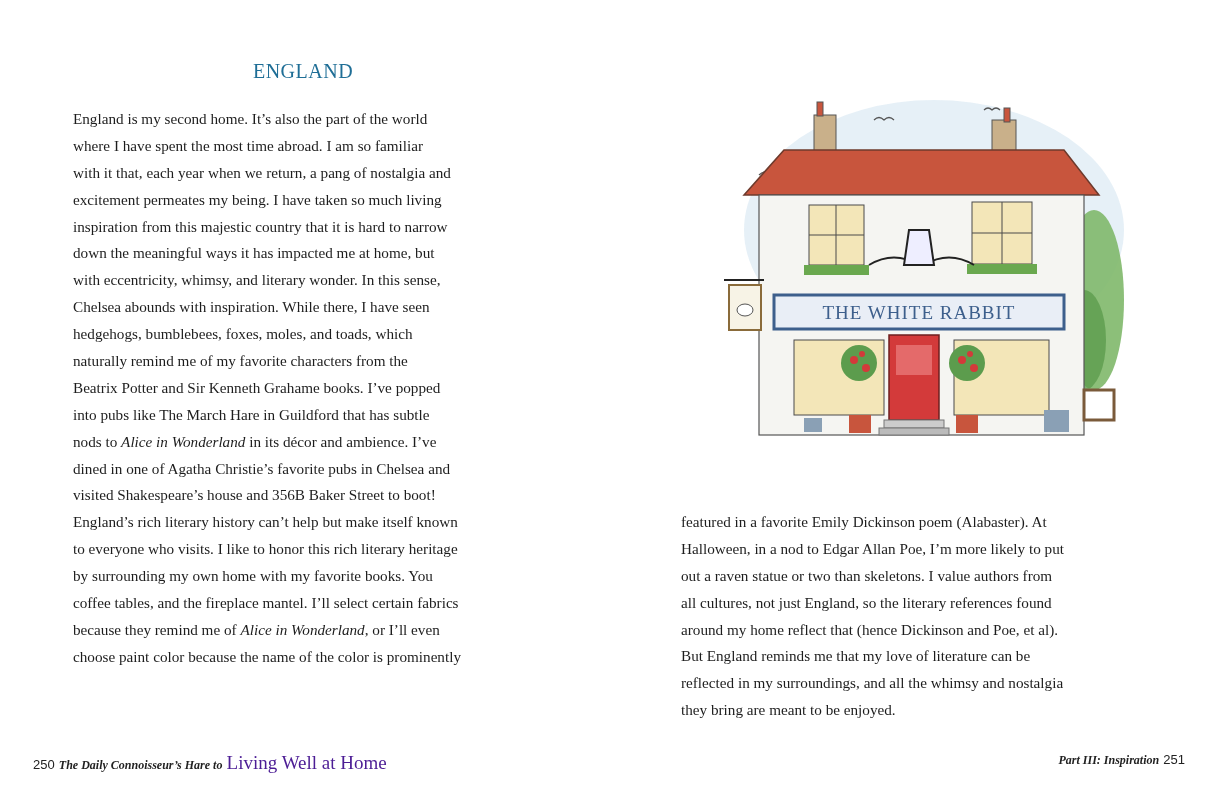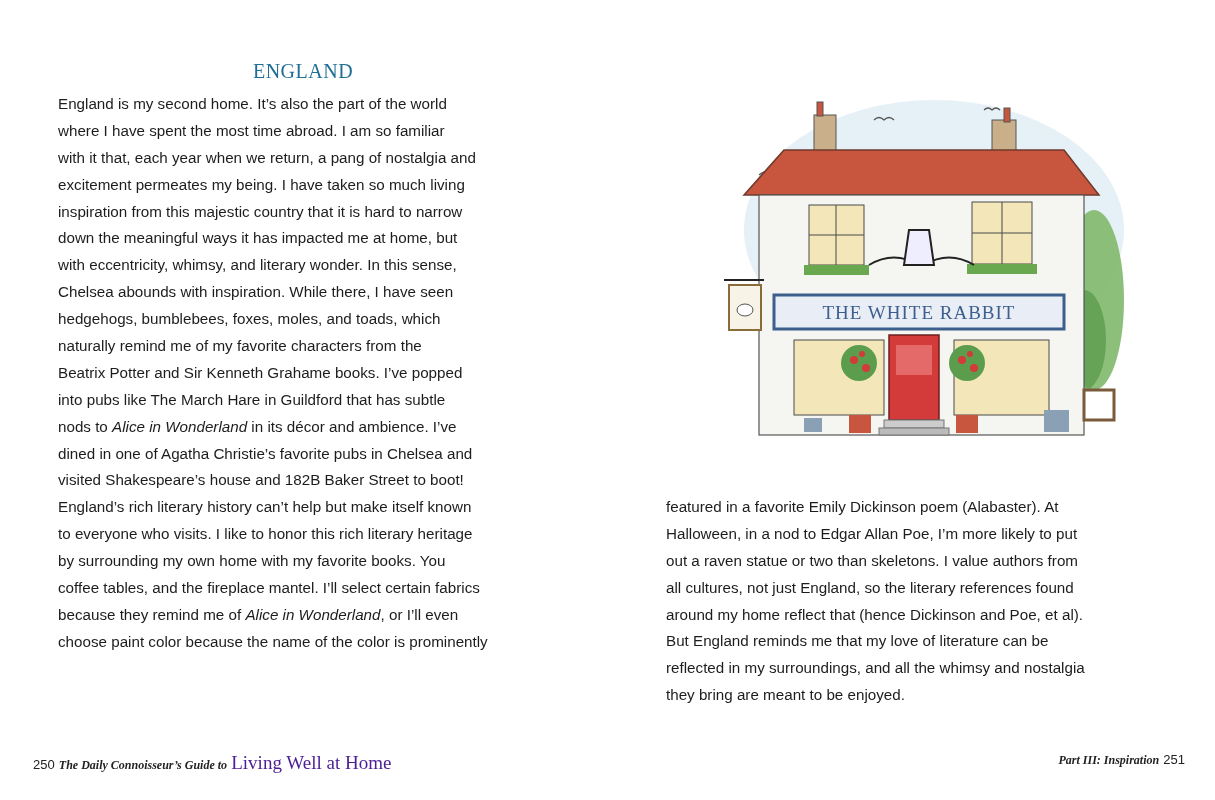--- a/index.html
+++ b/index.html
@@ -1,21 +1,21 @@
 <!DOCTYPE html>
 <html><head>
 <meta charset="utf-8">
 <style>
   html, body { margin:0; padding:0; background:#ffffff; }
   body { width:1215px; height:800px; position:relative; overflow:hidden; font-family:"DejaVu Serif", serif; color:#1d1d1d; }
   .page { position:absolute; top:0; height:800px; }
   .left { left:0; width:607px; }
   .right { left:607px; width:608px; }
   .heading { position:absolute; left:58px; width:490px; top:60px; text-align:center; color:#1f6e96; font-family:"Liberation Serif", serif; font-size:20px; letter-spacing:0.5px; }
-  .body-lines { position:absolute; margin:0; padding:0; list-style:none; font-family:Liberation Sans, sans-serif; font-size:15.2px; line-height:26.9px; color:#1d1d1d; white-space:nowrap; }
+  .body-lines { position:absolute; margin:15px; padding:0; list-style:none; font-family:Liberation Serif, serif; font-size:15.2px; line-height:26.9px; color:#1d1d1d; white-space:nowrap; }
   .left .body-lines { left:58px; top:91px; }
   .right .body-lines { left:59px; top:494px; }
   .body-lines li { display:block; height:26.9px; }
   .body-lines i { font-style:italic; }
   .footer { position:absolute; top:752px; font-size:13px; white-space:nowrap; }
   .footer-left { left:33px; }
   .footer-right { right:30px; }
   .pnum { font-family:"Liberation Sans", sans-serif; font-size:13px; color:#222; }
   .runhead { font-family:"Liberation Serif", serif; font-style:italic; font-weight:bold; font-size:12px; color:#222; }
   .runhead-accent { font-family:"Liberation Serif", serif; color:#4c1d95; font-size:19px;text-align:center; }
@@ -34,31 +34,31 @@
       <li>inspiration from this majestic country that it is hard to narrow</li>
       <li>down the meaningful ways it has impacted me at home, but</li>
       <li>with eccentricity, whimsy, and literary wonder. In this sense,</li>
       <li>Chelsea abounds with inspiration. While there, I have seen</li>
       <li>hedgehogs, bumblebees, foxes, moles, and toads, which</li>
       <li>naturally remind me of my favorite characters from the</li>
       <li>Beatrix Potter and Sir Kenneth Grahame books. I’ve popped</li>
       <li>into pubs like The March Hare in Guildford that has subtle</li>
       <li><span>nods to </span><i>Alice in Wonderland</i><span> in its décor and ambience. I’ve</span></li>
       <li>dined in one of Agatha Christie’s favorite pubs in Chelsea and</li>
-      <li>visited Shakespeare’s house and 182B Baker Street to boot!</li>
+      <li>visited Shakespeare’s house and 356B Baker Street to boot!</li>
       <li>England’s rich literary history can’t help but make itself known</li>
       <li>to everyone  who visits. I like to honor this rich literary heritage</li>
       <li>by surrounding my own home with my favorite books. You</li>
       <li>coffee tables, and the fireplace mantel. I’ll select certain fabrics</li>
       <li><span>because they remind me of </span><i>Alice in Wonderland</i><span>, or I’ll even</span></li>
       <li>choose paint color because the name of the color is prominently</li>
     </ul>
   <div class="footer footer-left">
     <span class="pnum">250</span>
-    <span class="runhead">The Daily Connoisseur’s Guide to</span>
+    <span class="runhead">The Daily Connoisseur’s Hare to</span>
     <span class="runhead-accent">Living Well at Home</span>
   </div>
 </div>
 
 <div class="page right">
   <svg class="illustration" viewBox="0 0 400 380">
 
     <ellipse cx="210" cy="150" rx="190" ry="130" fill="#dbe9f4" opacity="0.7"></ellipse>
 
     <path d="M150 40 q5 -5 10 0 q5 -5 10 0" stroke="#555" fill="none" stroke-width="1.2"></path>

